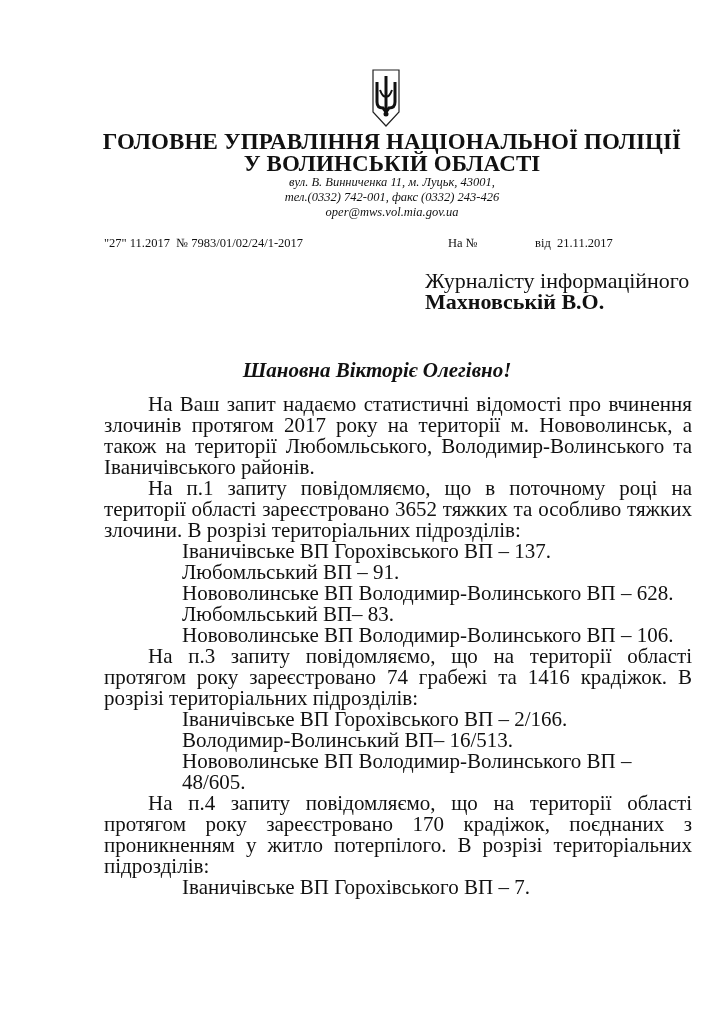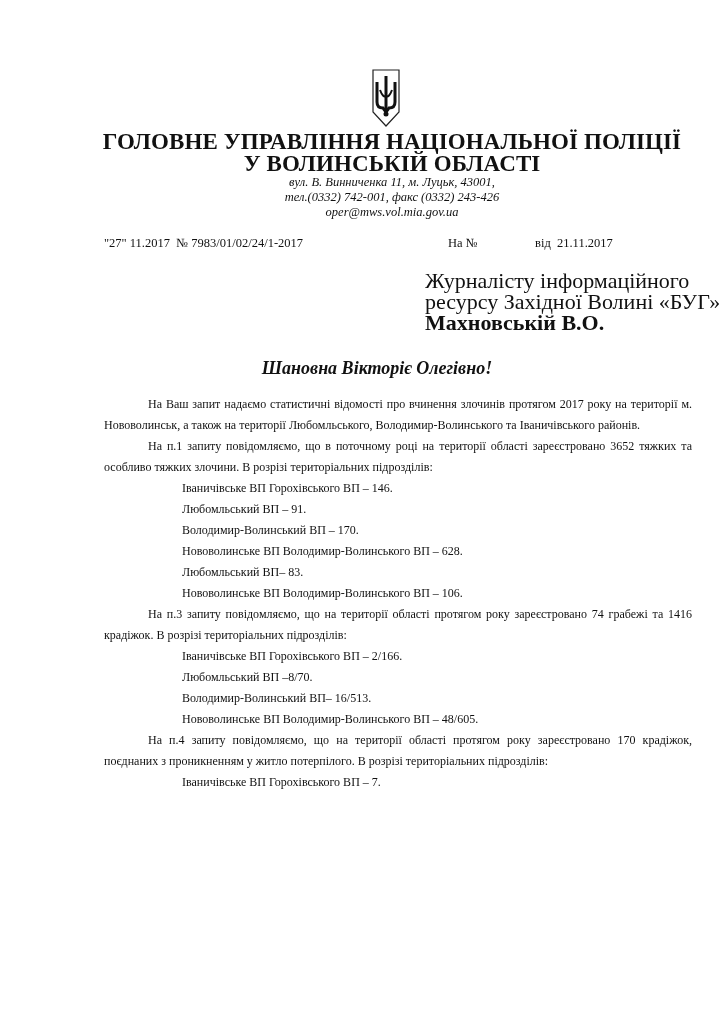--- a/index.html
+++ b/index.html
@@ -12,22 +12,22 @@
   .addr { position: absolute; left: 30px; width: 724px; text-align: center; font-style: italic; font-size: 12.5px; line-height: 15px; }
   .addr1 { top: 175px; }
   .addr2 { top: 190px; }
   .addr3 { top: 205px; }
   .regline { position: absolute; top: 236px; font-size: 12.5px; white-space: pre; }
   .reg-left { left: 104px; }
   .reg-na { left: 448px; }
   .reg-vid { left: 535px; }
   .recipient { position: absolute; left: 425px; top: 270px; font-size: 22px; line-height: 21px; }
   .recipient .name { font-weight: bold; }
-  .greeting { position: absolute; left: 0; width: 724px; top: 358px; text-align: center; font-style: italic; font-weight: bold; font-size: 18px; padding-left: 30px; box-sizing: border-box; }
-  .body { position: absolute; left: 104px; top: 394px; width: 588px; font-size: 12px; line-height: 21px; }
+  .greeting { position: absolute; left: 0; width: 724px; top: 358px; text-align: center; font-style: italic; font-weight: bold; font-size: 21px; padding-left: 30px; box-sizing: border-box; }
+  .body { position: absolute; left: 104px; top: 394px; width: 588px; font-size: 21px; line-height: 21px; }
   .para { text-align: justify; text-indent: 44px; margin: 0; }
   .list { margin: 0; padding: 0; list-style: none; }
   .list li { padding-left: 78px; margin: 0; }
 </style>
 </head>
 <body>
 
 <div class="page">
 
   <svg class="emblem" viewBox="0 0 30 60">
@@ -43,46 +43,43 @@
   <div class="addr addr1">вул. В. Винниченка 11, м. Луцьк, 43001,</div>
   <div class="addr addr2">тел.(0332) 742-001, факс (0332) 243-426</div>
   <div class="addr addr3">oper@mws.vol.mia.gov.ua</div>
 
   <div class="regline reg-left">"27" 11.2017  № 7983/01/02/24/1-2017</div>
   <div class="regline reg-na">На №</div>
   <div class="regline reg-vid">від  21.11.2017</div>
 
   <div class="recipient">
     <div>Журналісту інформаційного</div>
-    <div>ресурсу Західної Волині «БУГ»</div>
     <div class="name">Махновській В.О.</div>
   </div>
 
   <div class="greeting">Шановна Вікторіє Олегівно!</div>
 
   <div class="body">
     <p class="para">На Ваш запит надаємо статистичні відомості про вчинення злочинів протягом 2017 року на території м. Нововолинськ, а також на території Любомльського,  Володимир-Волинського та Іваничівського районів.</p>
 
     <p class="para">На п.1 запиту повідомляємо, що в поточному році на території області зареєстровано 3652 тяжких та особливо тяжких злочини. В розрізі територіальних підрозділів:</p>
     <ul class="list">
-      <li>Іваничівське ВП Горохівського ВП – 146.</li>
+      <li>Іваничівське ВП Горохівського ВП – 137.</li>
       <li>Любомльський ВП – 91.</li>
-      <li>Володимир-Волинський ВП – 170.</li>
       <li>Нововолинське ВП Володимир-Волинського ВП – 628.</li>
     </ul>
 
     <ul class="list">
       <li>Любомльський ВП– 83.</li>
       <li>Нововолинське ВП Володимир-Волинського ВП – 106.</li>
     </ul>
 
     <p class="para">На п.3 запиту повідомляємо, що на території області протягом року зареєстровано 74 грабежі та 1416 крадіжок. В розрізі територіальних підрозділів:</p>
     <ul class="list">
       <li>Іваничівське ВП Горохівського ВП – 2/166.</li>
-      <li>Любомльський ВП –8/70.</li>
       <li>Володимир-Волинський ВП– 16/513.</li>
       <li>Нововолинське ВП Володимир-Волинського ВП – 48/605.</li>
     </ul>
 
     <p class="para">На п.4 запиту повідомляємо, що на території області протягом року зареєстровано 170 крадіжок, поєднаних з проникненням у житло потерпілого. В розрізі територіальних підрозділів:</p>
     <ul class="list">
       <li>Іваничівське ВП Горохівського ВП – 7.</li>
     </ul>
   </div>
 </div>

